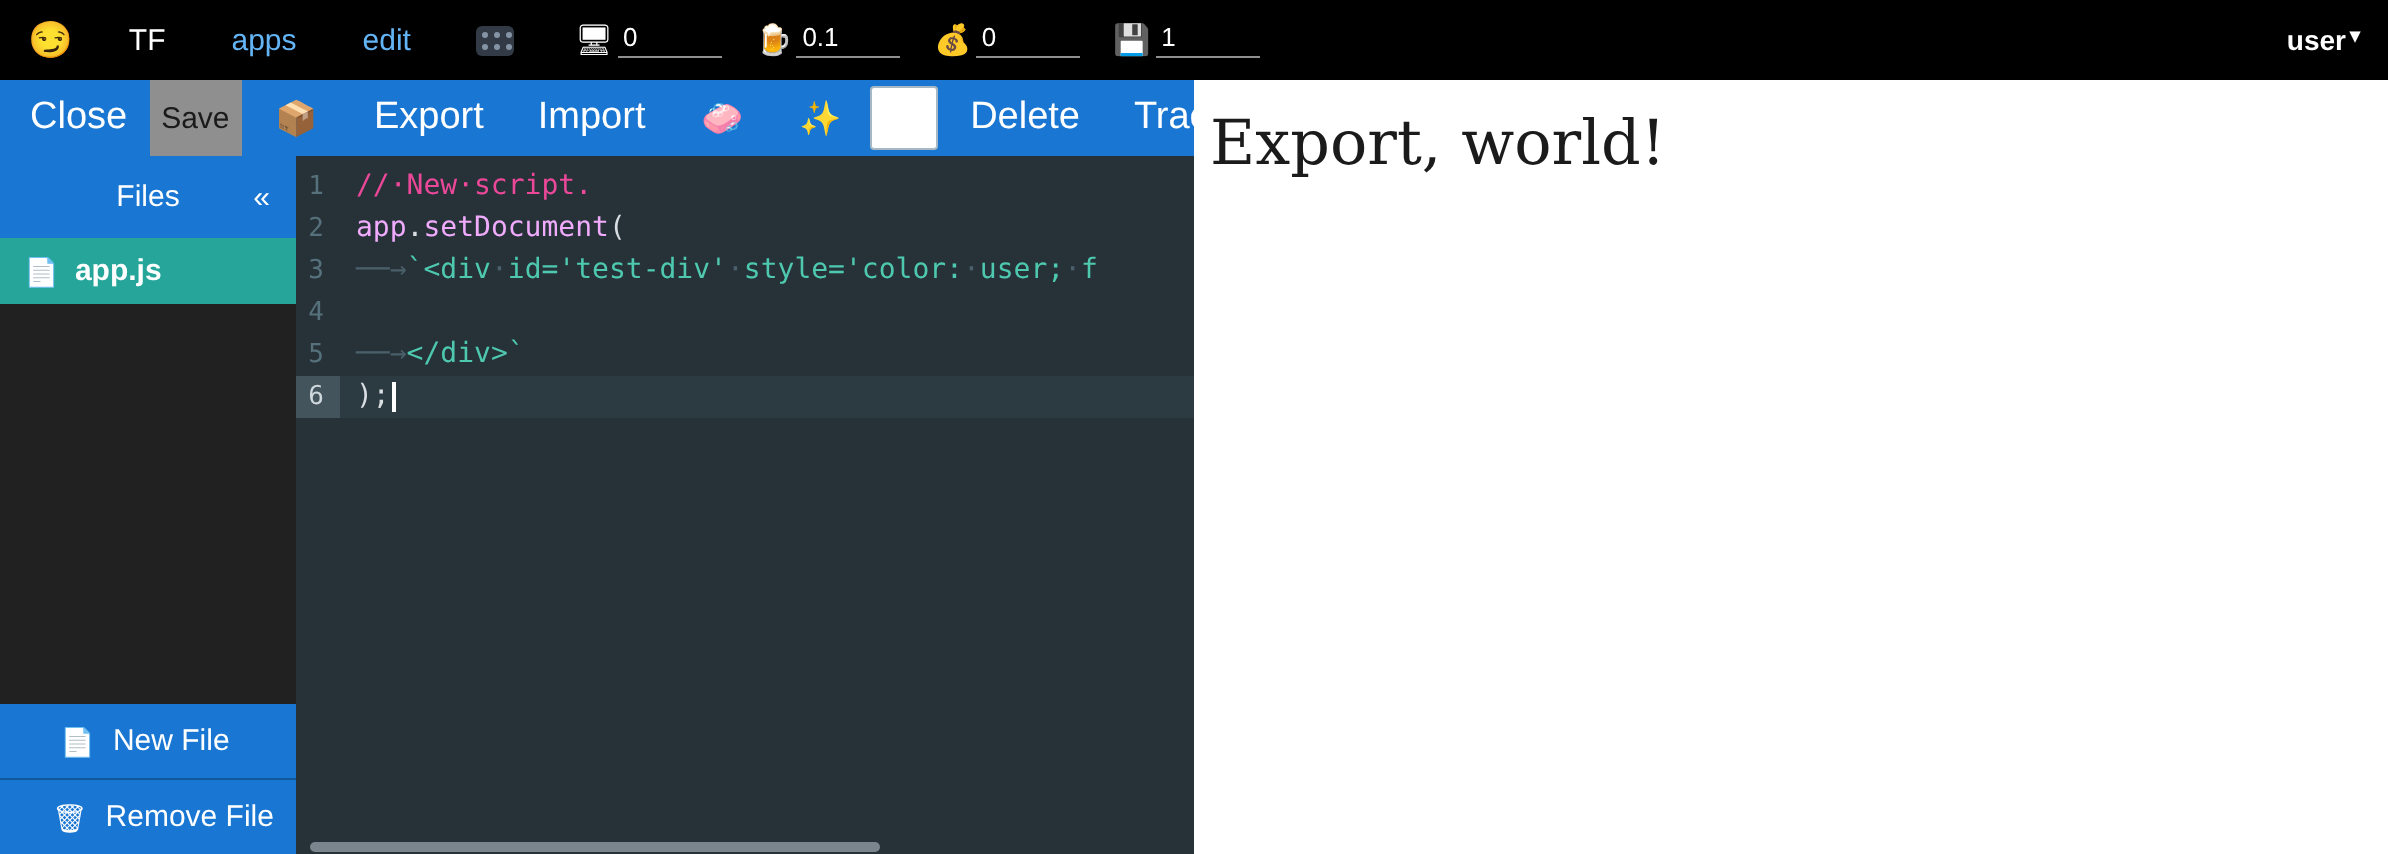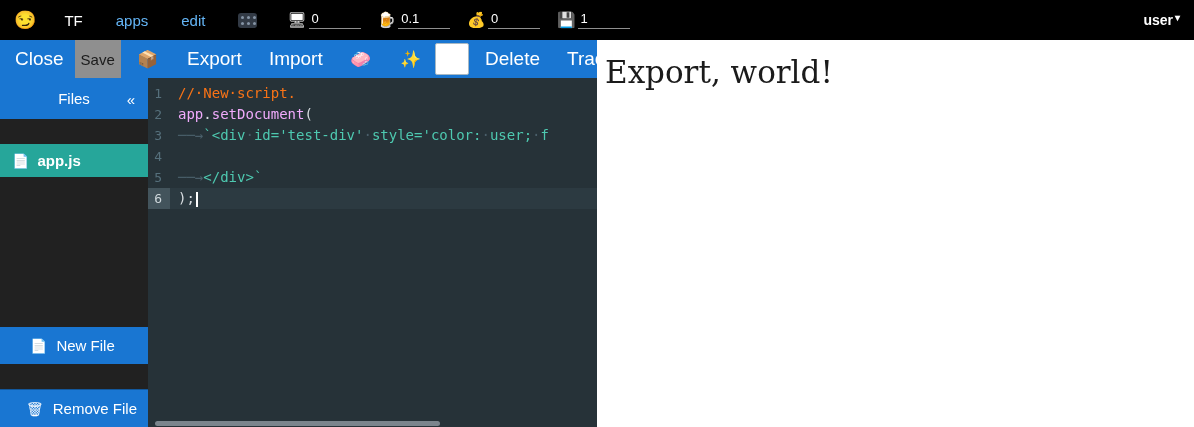--- a/index.html
+++ b/index.html
@@ -52,21 +52,21 @@
   .tb-input {
     margin-left:14px; width:34px; height:32px; background:#fff;
     border:1px solid #a6b8c4; border-radius:2px; outline:none; padding:0 4px; font-size:14px;
   }
   .m-del { margin-left:16px; }
   .m-trace { margin-left:27px; }
 
   .workspace { flex:1; display:flex; min-height:0; }
 
   
-  .sidebar { width:148px; background:#212121; display:flex; flex-direction:column; flex:none;gap:25px; }
+  .sidebar { width:148px; background:#212121; display:flex; flex-direction:column; flex:none; }
   .sb-header {
     height:41px; background:#1976d2; color:#fff; display:flex; align-items:center;
     justify-content:center; position:relative; font-size:15px; flex:none;
   }
   .collapse-btn { position:absolute; right:13px; top:50%; transform:translateY(-50%); cursor:pointer; font-size:15px; }
   .file-item {
     height:33px; background:#26a69a; color:#fff; display:flex; align-items:center;
     padding-left:12px; gap:8px; font-size:15px; font-weight:bold; cursor:pointer; flex:none;
   }
   .f-icon { font-size:14px; font-weight:normal; }
@@ -81,21 +81,21 @@
   
   .editor {
     flex:1; background:#263238; position:relative; overflow:hidden;
     font-family:"DejaVu Sans Mono", monospace; font-size:14px; padding-top:5px;
   }
   .line { display:flex; height:21px; line-height:21px; }
   .line .num { width:22px; padding-right:8px; text-align:right; color:#56707c; font-size:13px; flex:none; }
   .line .code { white-space:pre; padding-left:8px; }
   .line.active { background:#2c3a41; }
   .line.active .num { background:#43545c; color:#cfd8dc; }
-  .c-comment { color:#f97316; }
+  .c-comment { color:#ec4899; }
   .c-red     { color:#f0abfc; }
   .c-fg      { color:#d9dee2; }
   .c-teal    { color:#4ec9b0; }
   .c-green   { color:#c3e88d; }
   .c-ws      { color:#4a5f6a; }
   .cursor { display:inline-block; width:2px; height:15px; background:#fff; vertical-align:middle; margin-left:1px; }
   .hscroll-thumb {
     position:absolute; bottom:1px; left:7px; width:285px; height:5px;
     background:#7b858d; border-radius:3px; cursor:pointer;
   }

